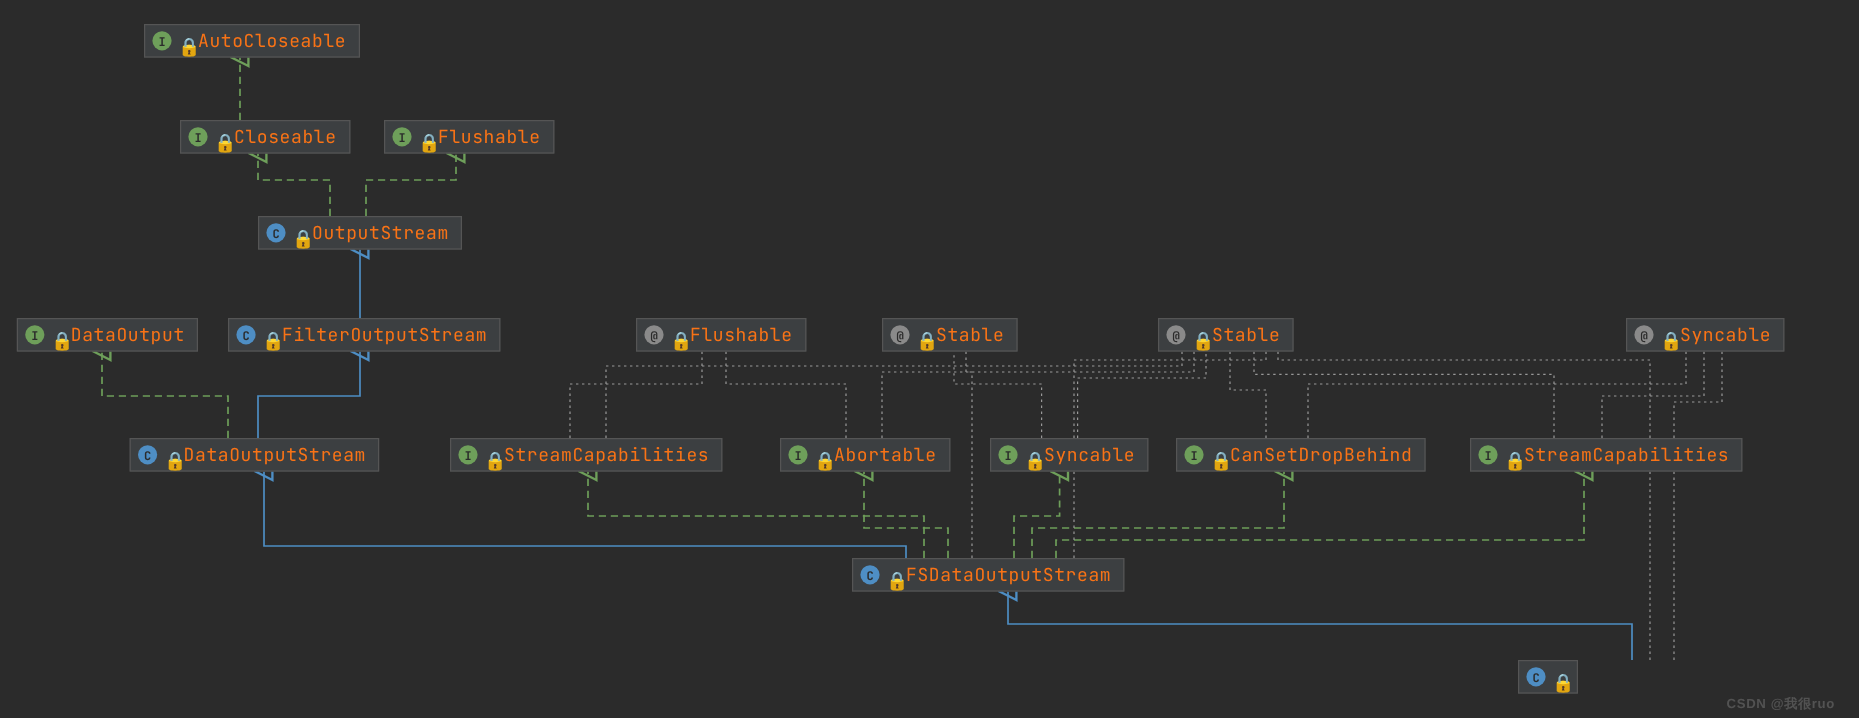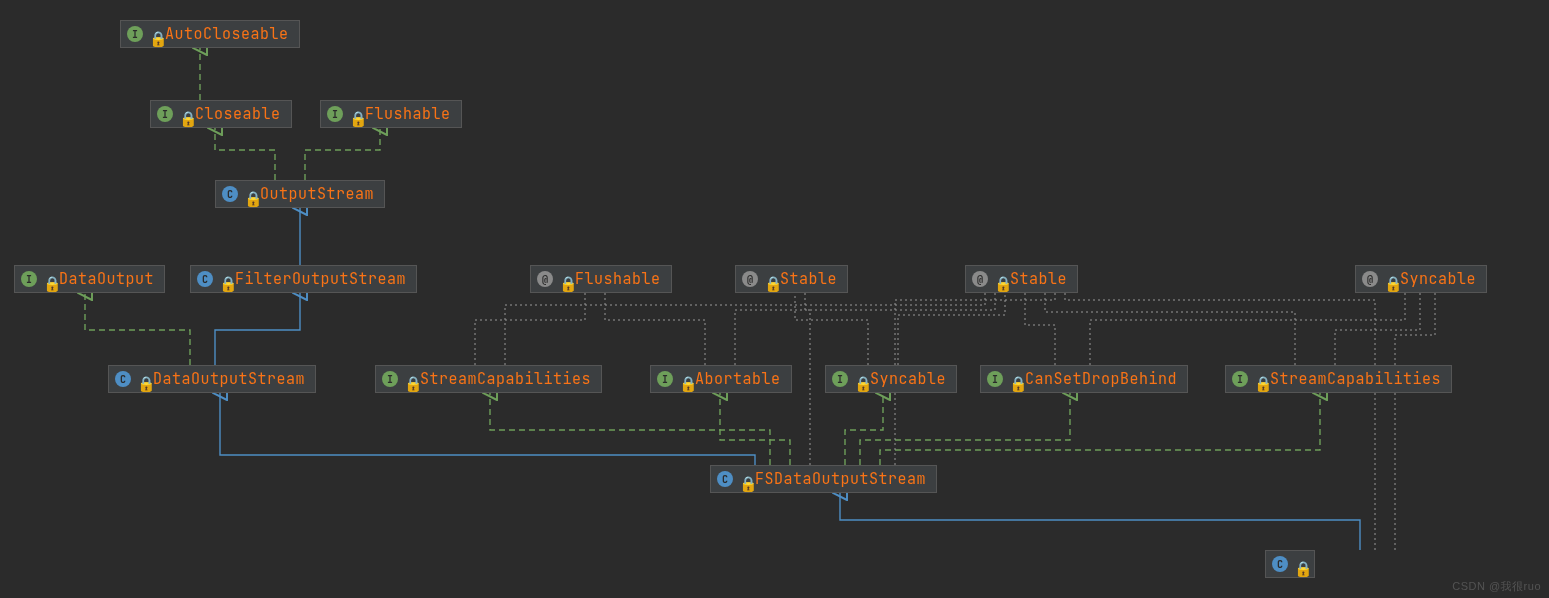--- a/index.html
+++ b/index.html
@@ -4,21 +4,21 @@
 <style>
   html,body{margin:0;padding:0;background:#2b2b2b;width:1549px;height:598px;overflow:hidden;font-family:"JetBrains Mono","Fira Code",Consolas,monospace;font-size:15px;color:#bbbbbb;}
   svg{position:absolute;top:0;left:0;}
   .node{position:absolute;background:#3c3f41;border:1px solid #555;white-space:nowrap;padding:4px 10px 4px 6px;display:flex;align-items:center;gap:6px;box-sizing:border-box;height:28px;}
   .badge{display:inline-flex;align-items:center;justify-content:center;width:16px;height:16px;border-radius:50%;font-size:10px;font-weight:bold;color:#2b2b2b;flex:none;}
   .b-int{background:#6e9f5a;}   
   .b-cls{background:#4e8ec4;}   
   .b-ann{background:#8a8a8a;}   
   .lock{display:inline-block;width:10px;height:10px;flex:none;color:#888;}
   .lbl{color:#f97316;letter-spacing:.5px;}
-  .watermark{position:absolute;right:8px;bottom:4px;font-size:11px;color:rgba(200,200,200,.25);font-family:sans-serif;letter-spacing:.5px;}
+  .watermark{position:absolute;right:20px;bottom:4px;font-size:11px;color:rgba(200,200,200,.25);font-family:sans-serif;letter-spacing:.5px;font-weight:bold;}
 </style>
 </head>
 <body>
 
 <svg width="1549" height="598">
   <defs>
     <marker id="tri-green" markerWidth="12" markerHeight="12" refX="6" refY="6" orient="auto">
       <path d="M1 11 L6 1 L11 11 Z" fill="none" stroke="#6e9f5a" stroke-width="1.4"></path>
     </marker>
     <marker id="tri-blue" markerWidth="12" markerHeight="12" refX="6" refY="6" orient="auto">

